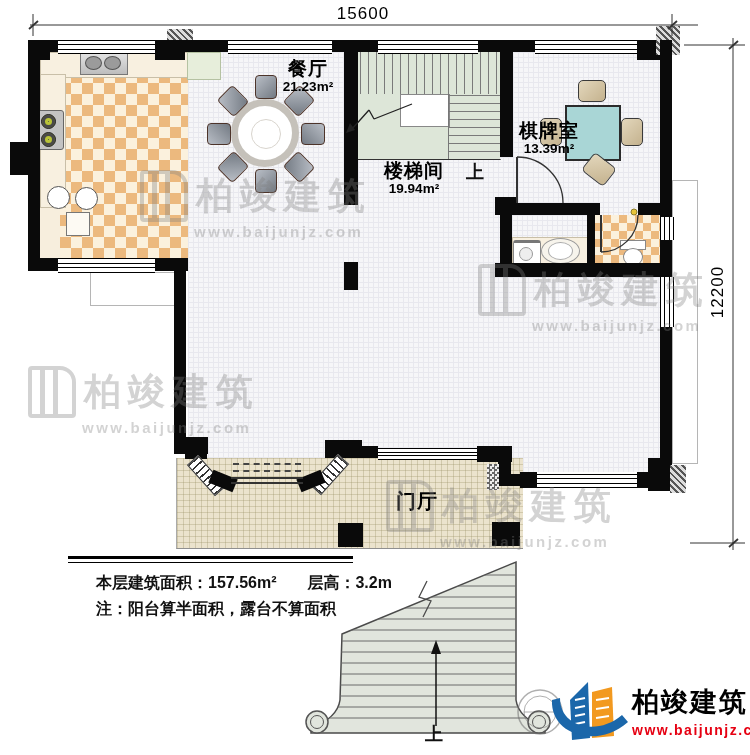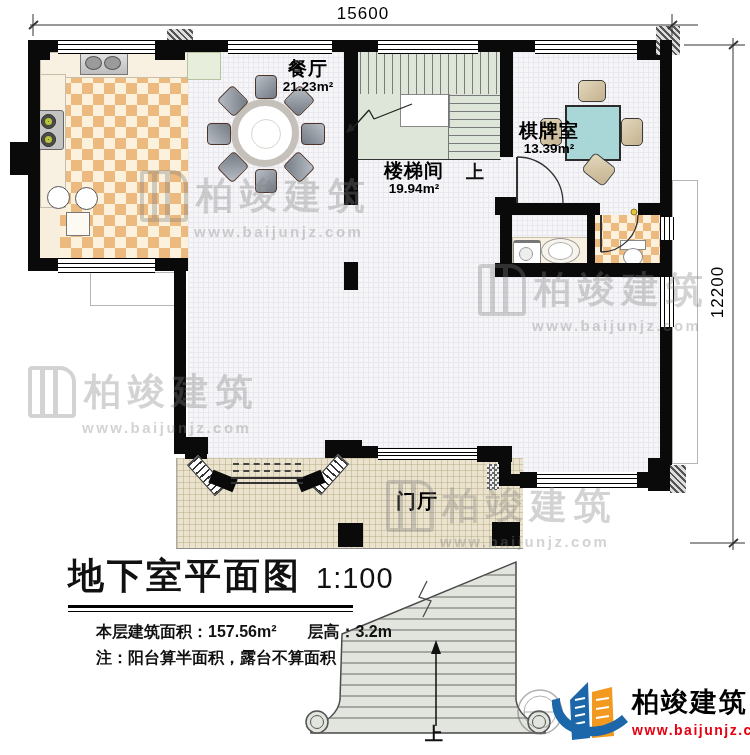--- a/index.html
+++ b/index.html
@@ -273,24 +273,20 @@
   </div>
   <div class="abs rlabel" style="left:367px;top:490px;width:100px;z-index:8;">
     <div class="rname mid">门厅</div>
   </div>
   <div class="abs uptext" style="left:425px;top:722px;z-index:8;">上</div>
 
   <div class="abs dimtext" style="left:313px;top:4px;width:100px;text-align:center;z-index:8;">15600</div>
   <div class="abs dimtext" style="left:668px;top:282px;width:100px;text-align:center;transform:rotate(-90deg);z-index:8;">12200</div>
 
   <div class="abs" style="left:68px;top:552px;z-index:8;">
-    <div style="display:flex;align-items:baseline;gap:14px;">
-      <span class="title-cn">地下室平面图</span>
-      <span class="title-scale">1:100</span>
-    </div>
     <div style="width:285px;height:2.5px;background:#000;margin-top:4px;"></div>
     <div style="width:285px;height:1.5px;background:#000;margin-top:3px;"></div>
     <div class="info" style="margin:10px 0 0 28px;">
       <span>本层建筑面积：</span><span>157.56m²</span>
       <span style="display:inline-block;width:22px;"></span>
       <span>层高：</span><span>3.2m</span>
     </div>
     <div class="info" style="margin:5px 0 0 28px;">注：阳台算半面积，露台不算面积</div>
   </div>
 

